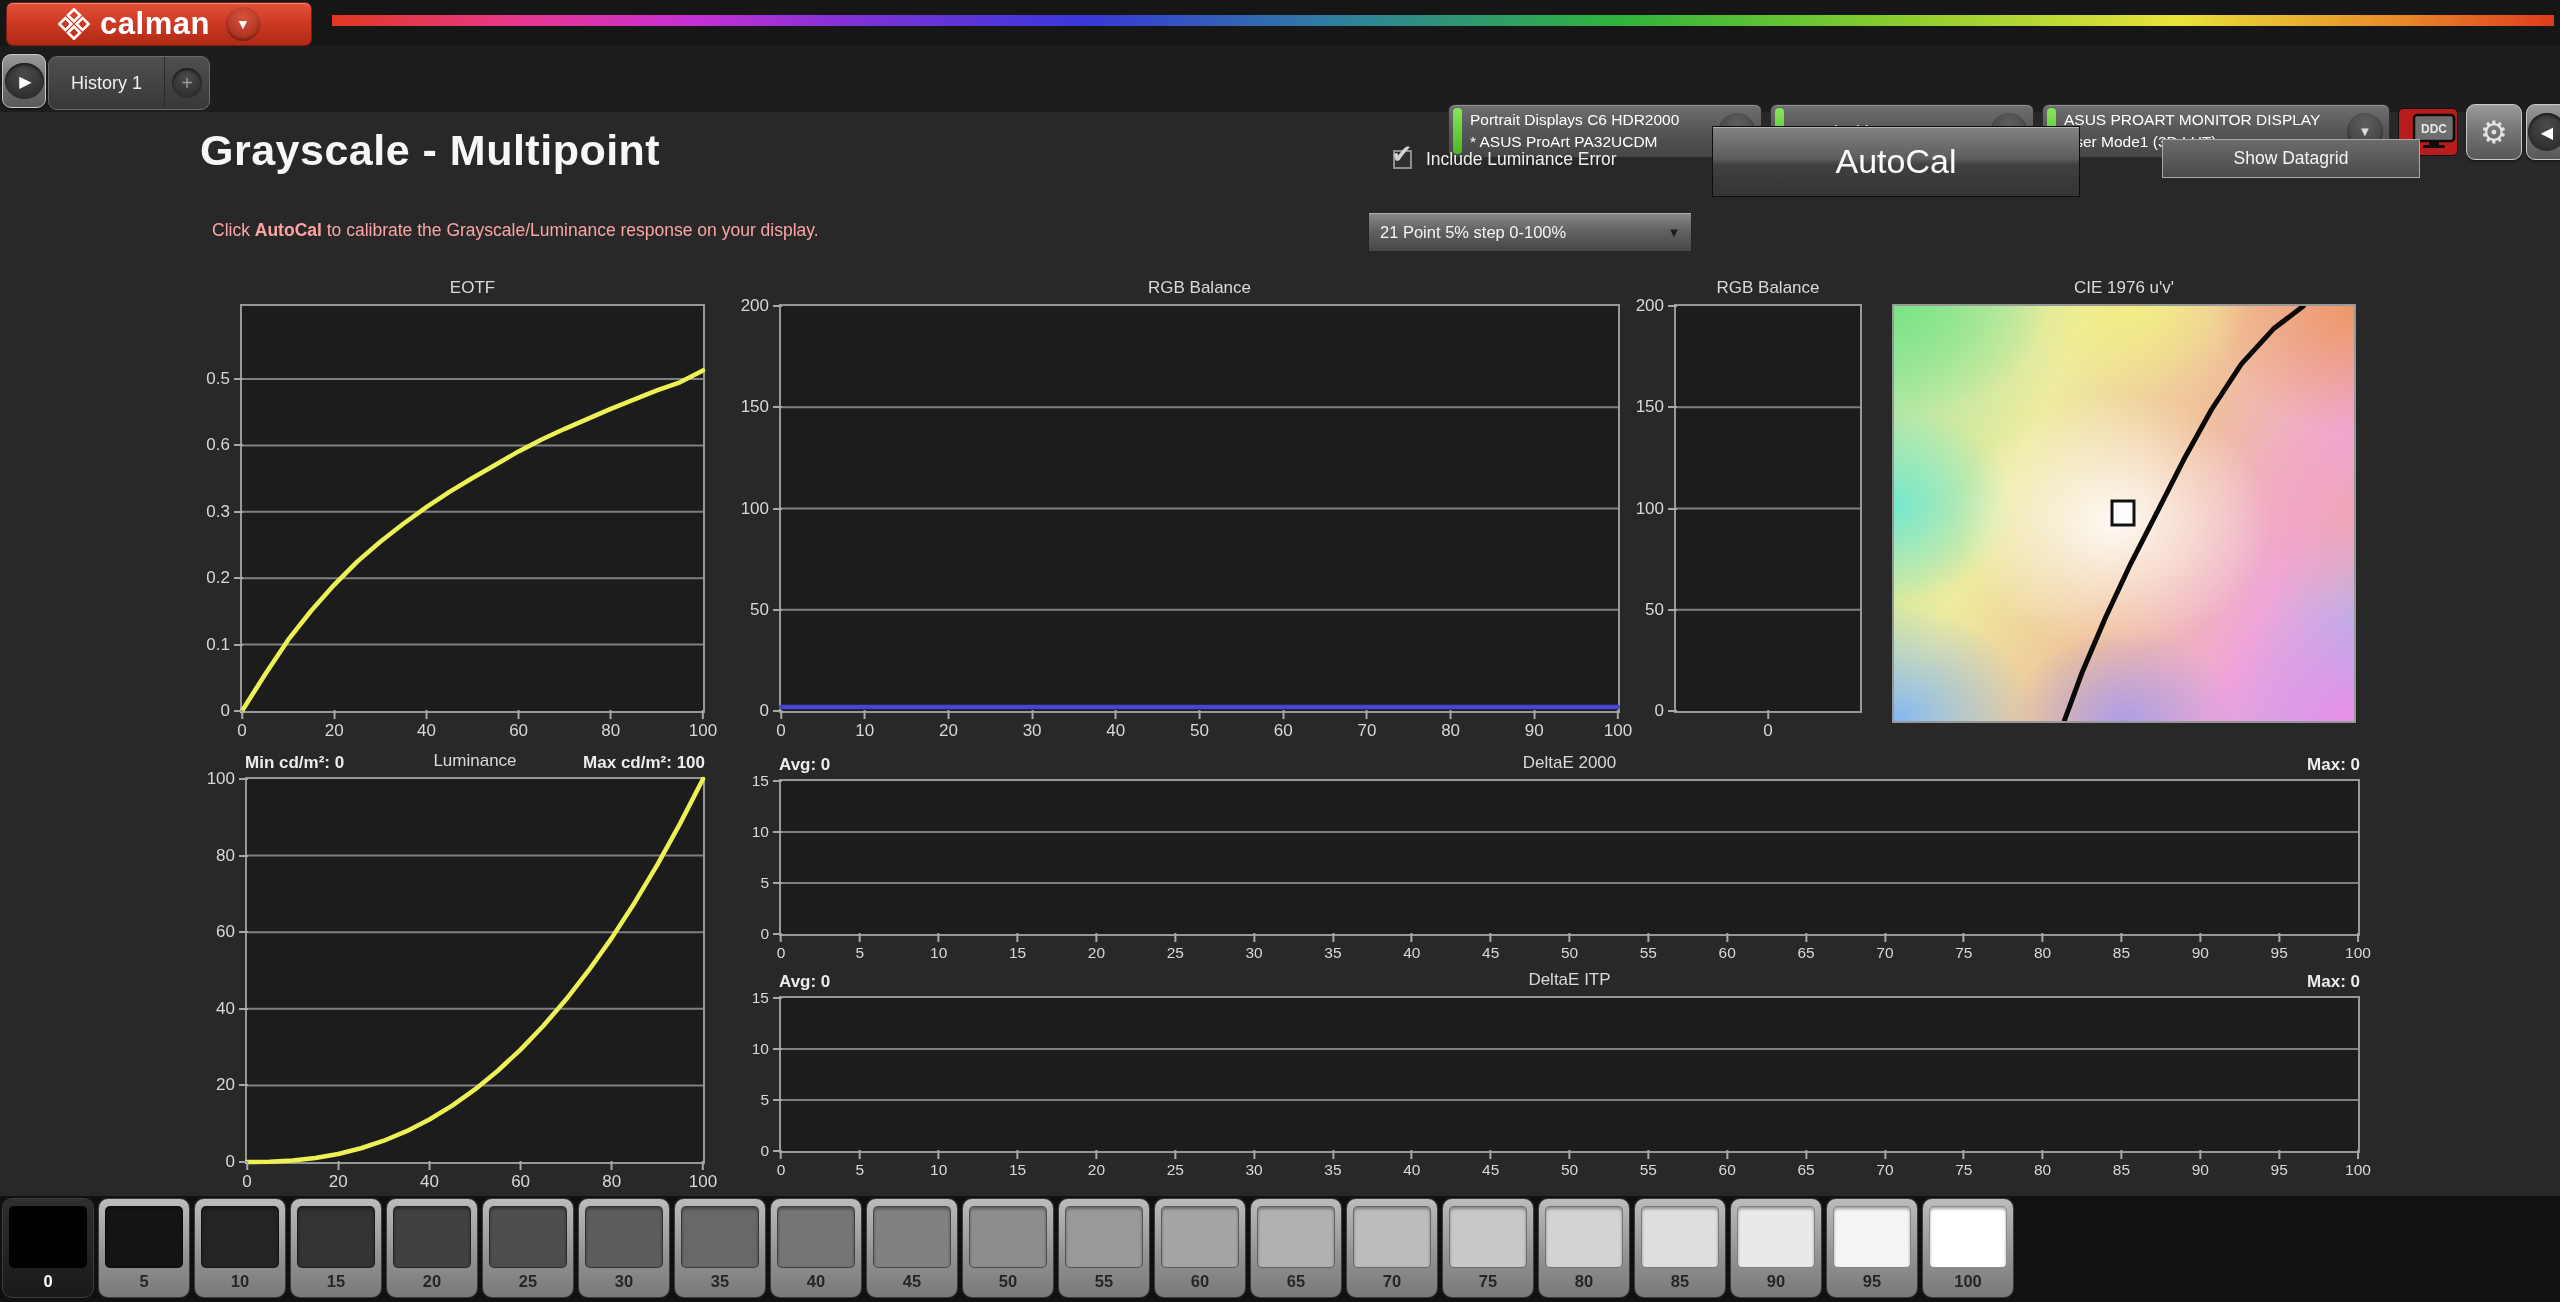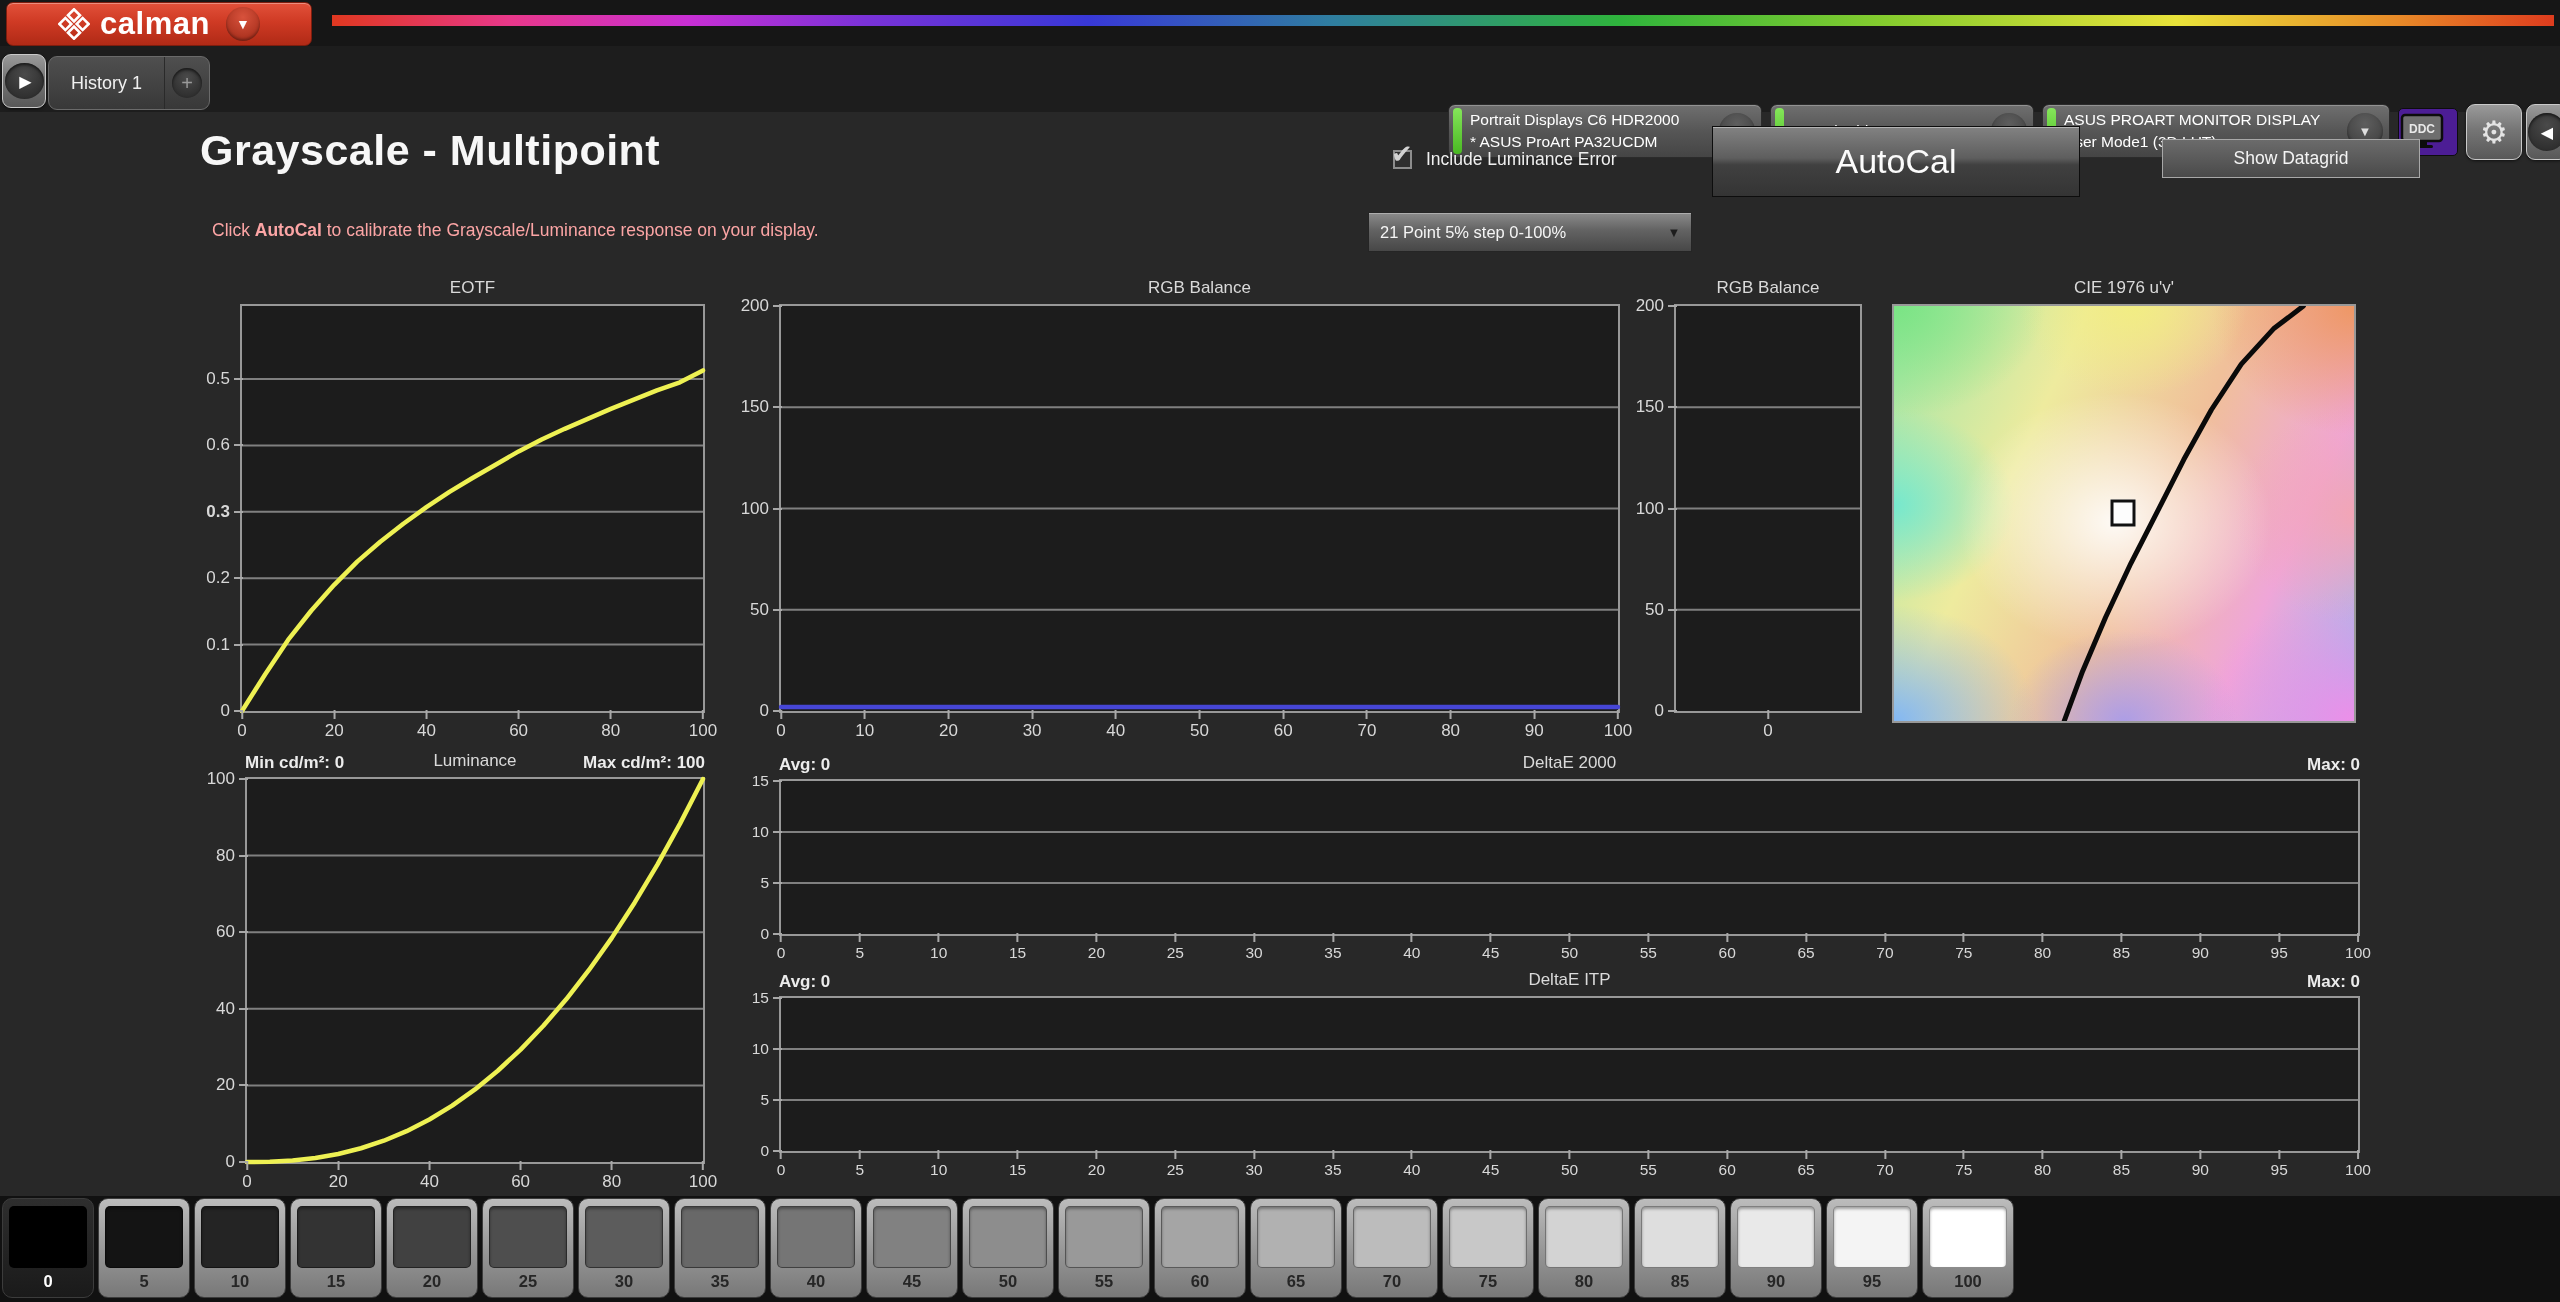--- a/index.html
+++ b/index.html
@@ -38,22 +38,22 @@
     border:1px solid #2b2b2b;box-shadow:inset 0 1px 0 rgba(255,255,255,.25);display:flex;align-items:center;}
   .green-strip{width:9px;align-self:stretch;margin:3px 0 3px 4px;border-radius:4px;
     background:linear-gradient(180deg,#85e65a,#49b822);}
   .device-text{flex:1;padding:2px 6px 2px 8px;font-size:15.5px;line-height:1.45;color:#fff;white-space:nowrap;overflow:hidden;}
   .device-caret{width:36px;height:36px;border-radius:50%;margin-right:6px;flex:none;
     background:radial-gradient(circle at 50% 30%,#5e5e5e,#3a3a3a);display:flex;align-items:center;justify-content:center;
     color:#dedede;font-size:13px;box-shadow:inset 0 -2px 3px rgba(0,0,0,.4);}
   #device-1{left:1448px;width:312px;}
   #device-2{left:1770px;width:262px;}
   #device-3{left:2042px;width:346px;}
-  #ddc-btn{position:absolute;left:2398px;top:62px;width:58px;height:46px;background:#4c1d95;border:1px solid #0d0d0d;
-    border-radius:5px;display:flex;align-items:center;justify-content:flex-start;}
+  #ddc-btn{position:absolute;left:2398px;top:62px;width:58px;height:46px;background:#b91c1c;border:1px solid #0d0d0d;
+    border-radius:5px;display:flex;align-items:center;justify-content:flex-end;}
   #gear-btn{position:absolute;left:2466px;top:58px;width:54px;height:54px;display:flex;align-items:center;justify-content:center;
     font-size:31px;color:#e4e4e4;}
   #collapse-btn{position:absolute;left:2526px;top:58px;width:40px;height:54px;display:flex;align-items:center;justify-content:center;}
   #collapse-btn .dark-circle{width:38px;height:38px;color:#fff;font-size:16px;}
   #expand-btn .dark-circle{width:36px;height:36px;color:#fff;font-size:16px;padding-left:3px;}
 
   
   #page-title{position:absolute;left:200px;top:126px;font-size:43px;font-weight:700;color:#f7f7f7;letter-spacing:.5px;}
   #instruction{position:absolute;left:212px;top:220px;font-size:17.5px;color:#fca5a5;}
   #instruction b{font-weight:700;}
@@ -229,21 +229,21 @@
           <span class="m"></span>
         </div>
         <div class="ytick" style="top: 83.6066%;">
           <span class="t">0.1</span>
           <span class="m"></span>
         </div>
         <div class="ytick" style="top: 67.2131%;">
           <span class="t">0.2</span>
           <span class="m"></span>
         </div>
-        <div class="ytick" style="top: 50.8197%; font-weight: bold;">
+        <div class="ytick" style="top: 50.8197%;">
           <span class="t">0.3</span>
           <span class="m"></span>
         </div>
         <div class="ytick" style="top: 34.4262%;">
           <span class="t">0.6</span>
           <span class="m"></span>
         </div>
         <div class="ytick" style="top: 18.0328%;">
           <span class="t">0.5</span>
           <span class="m"></span>

